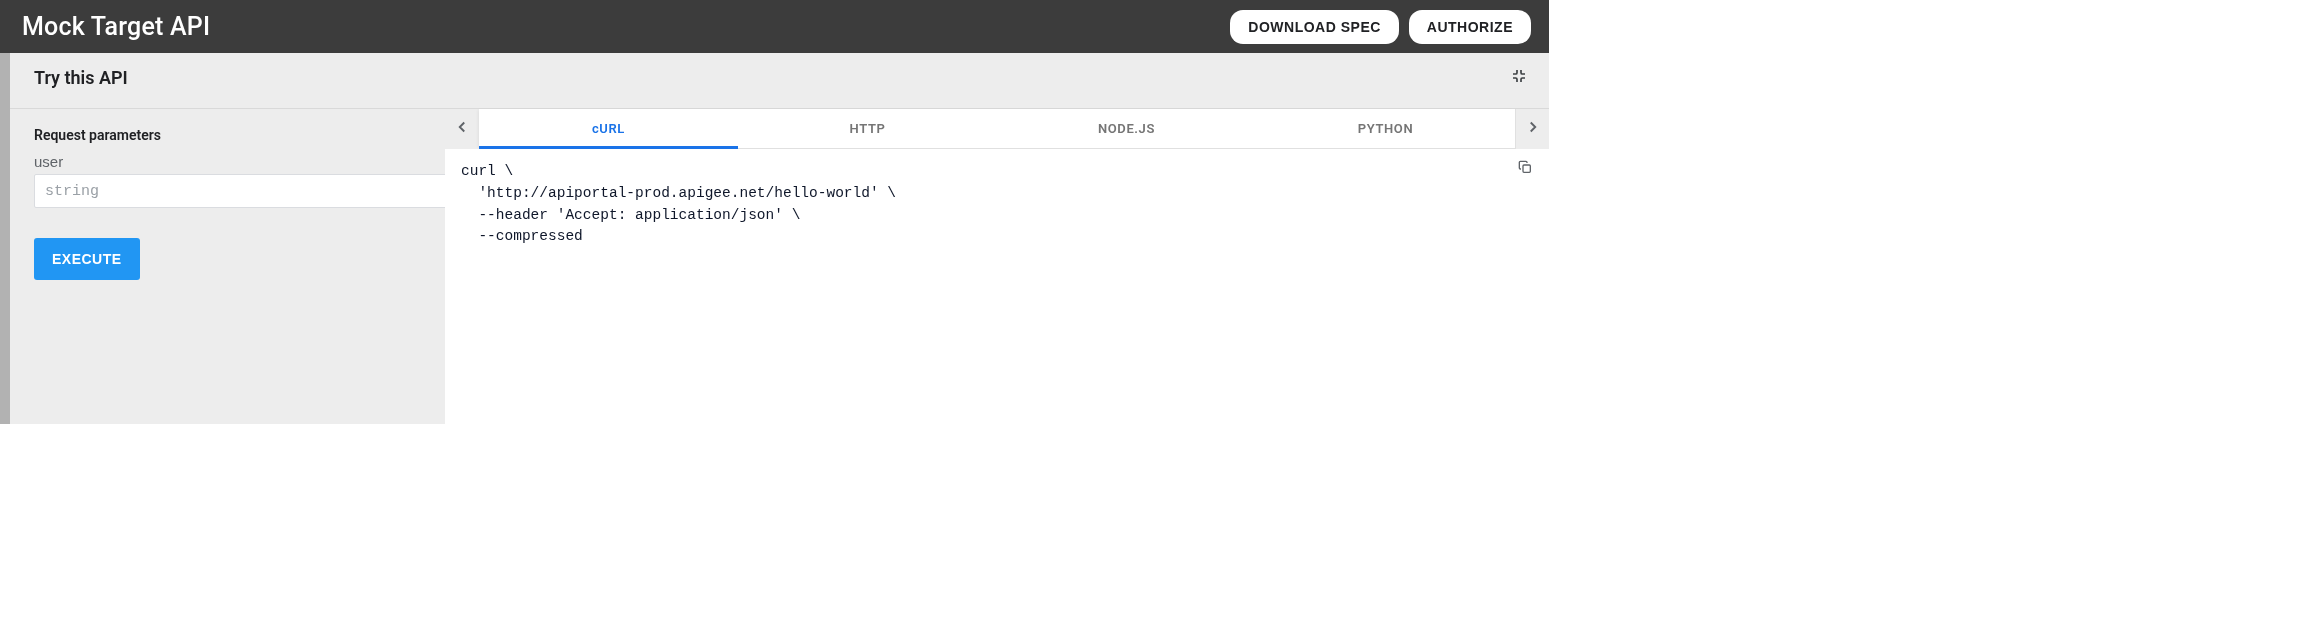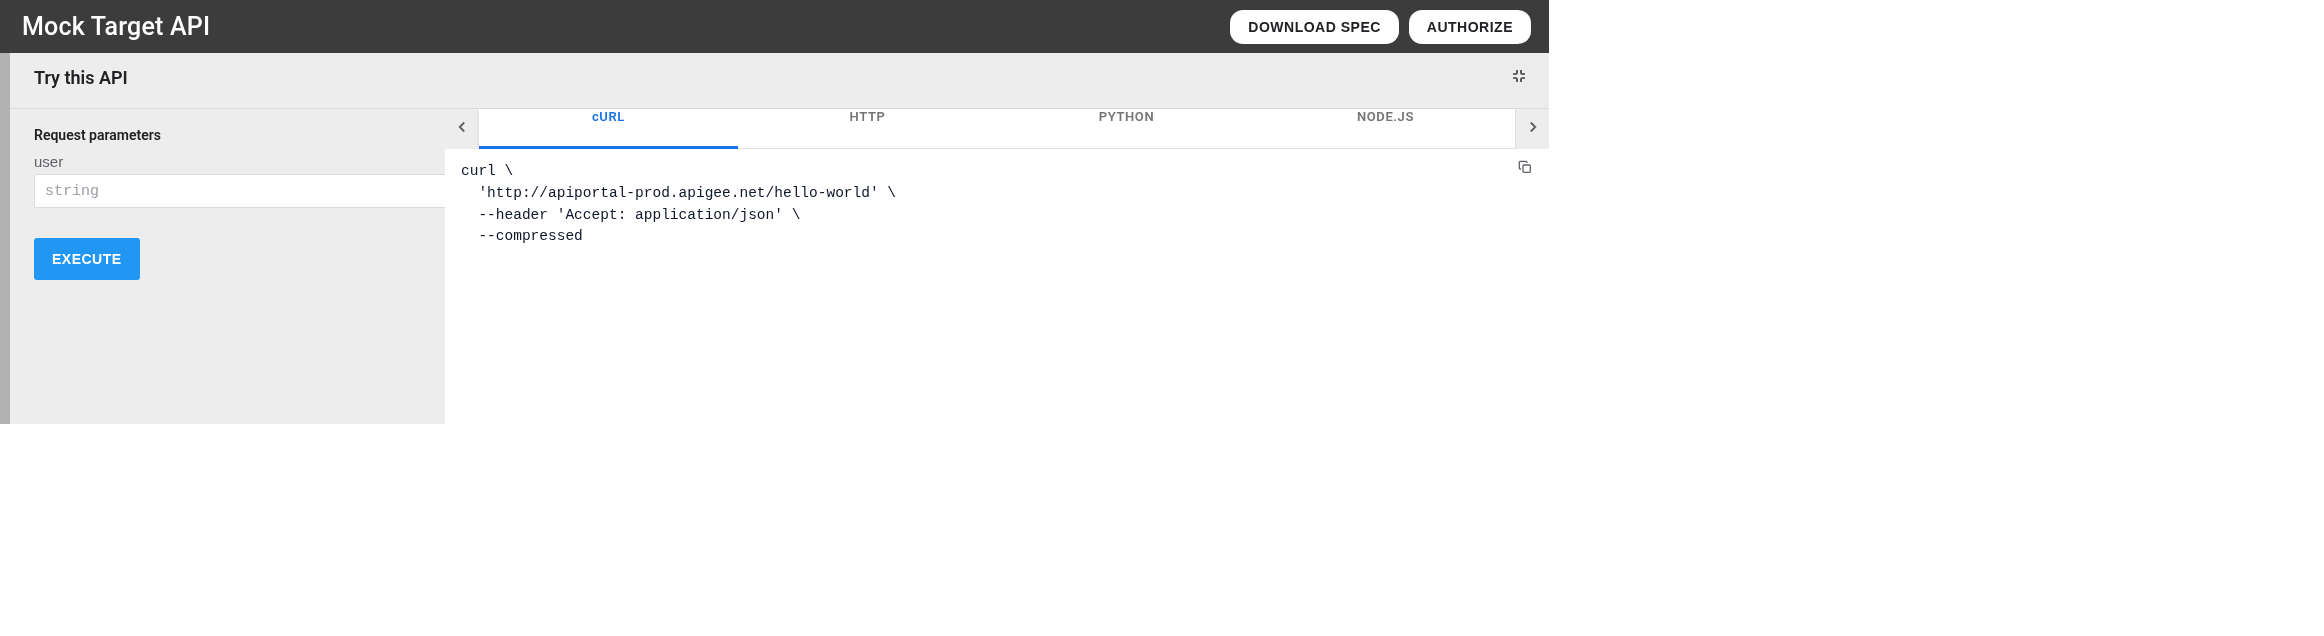--- a/index.html
+++ b/index.html
@@ -162,21 +162,21 @@
   .tabs {
     flex: 1;
     display: flex;
     background: #fff;
     border-bottom: 1px solid #e0e0e0;
     box-shadow: -2px 0 3px -1px rgba(0,0,0,0.06);
   }
   .tab {
     flex: 1;
     display: flex;
-    align-items: flex-start;
+    align-items: center;
     justify-content: center;
     font-size: 13px;
     font-weight: 600;
     letter-spacing: 0.6px;
     color: #757575;
     cursor: pointer;
     position: relative;
   }
   .tab.active {
     color: #1a73e8;
@@ -261,24 +261,24 @@
             </span>
           </div>
           <div class="tabs">
             <div class="tab active">
                 <span>cURL</span>
               </div>
             <div class="tab">
                 <span>HTTP</span>
               </div>
             <div class="tab">
+                <span>NODE.JS</span>
+              </div>
+            <div class="tab">
                 <span>PYTHON</span>
-              </div>
-            <div class="tab">
-                <span>NODE.JS</span>
               </div>
           </div>
           <div class="nav-arrow right">
             <span>
               <svg width="18" height="18" viewBox="0 0 24 24" fill="none" stroke="currentColor" stroke-width="2.5">
                   <polyline points="9 18 15 12 9 6"></polyline>
                 </svg>
             </span>
           </div>
         </div>

